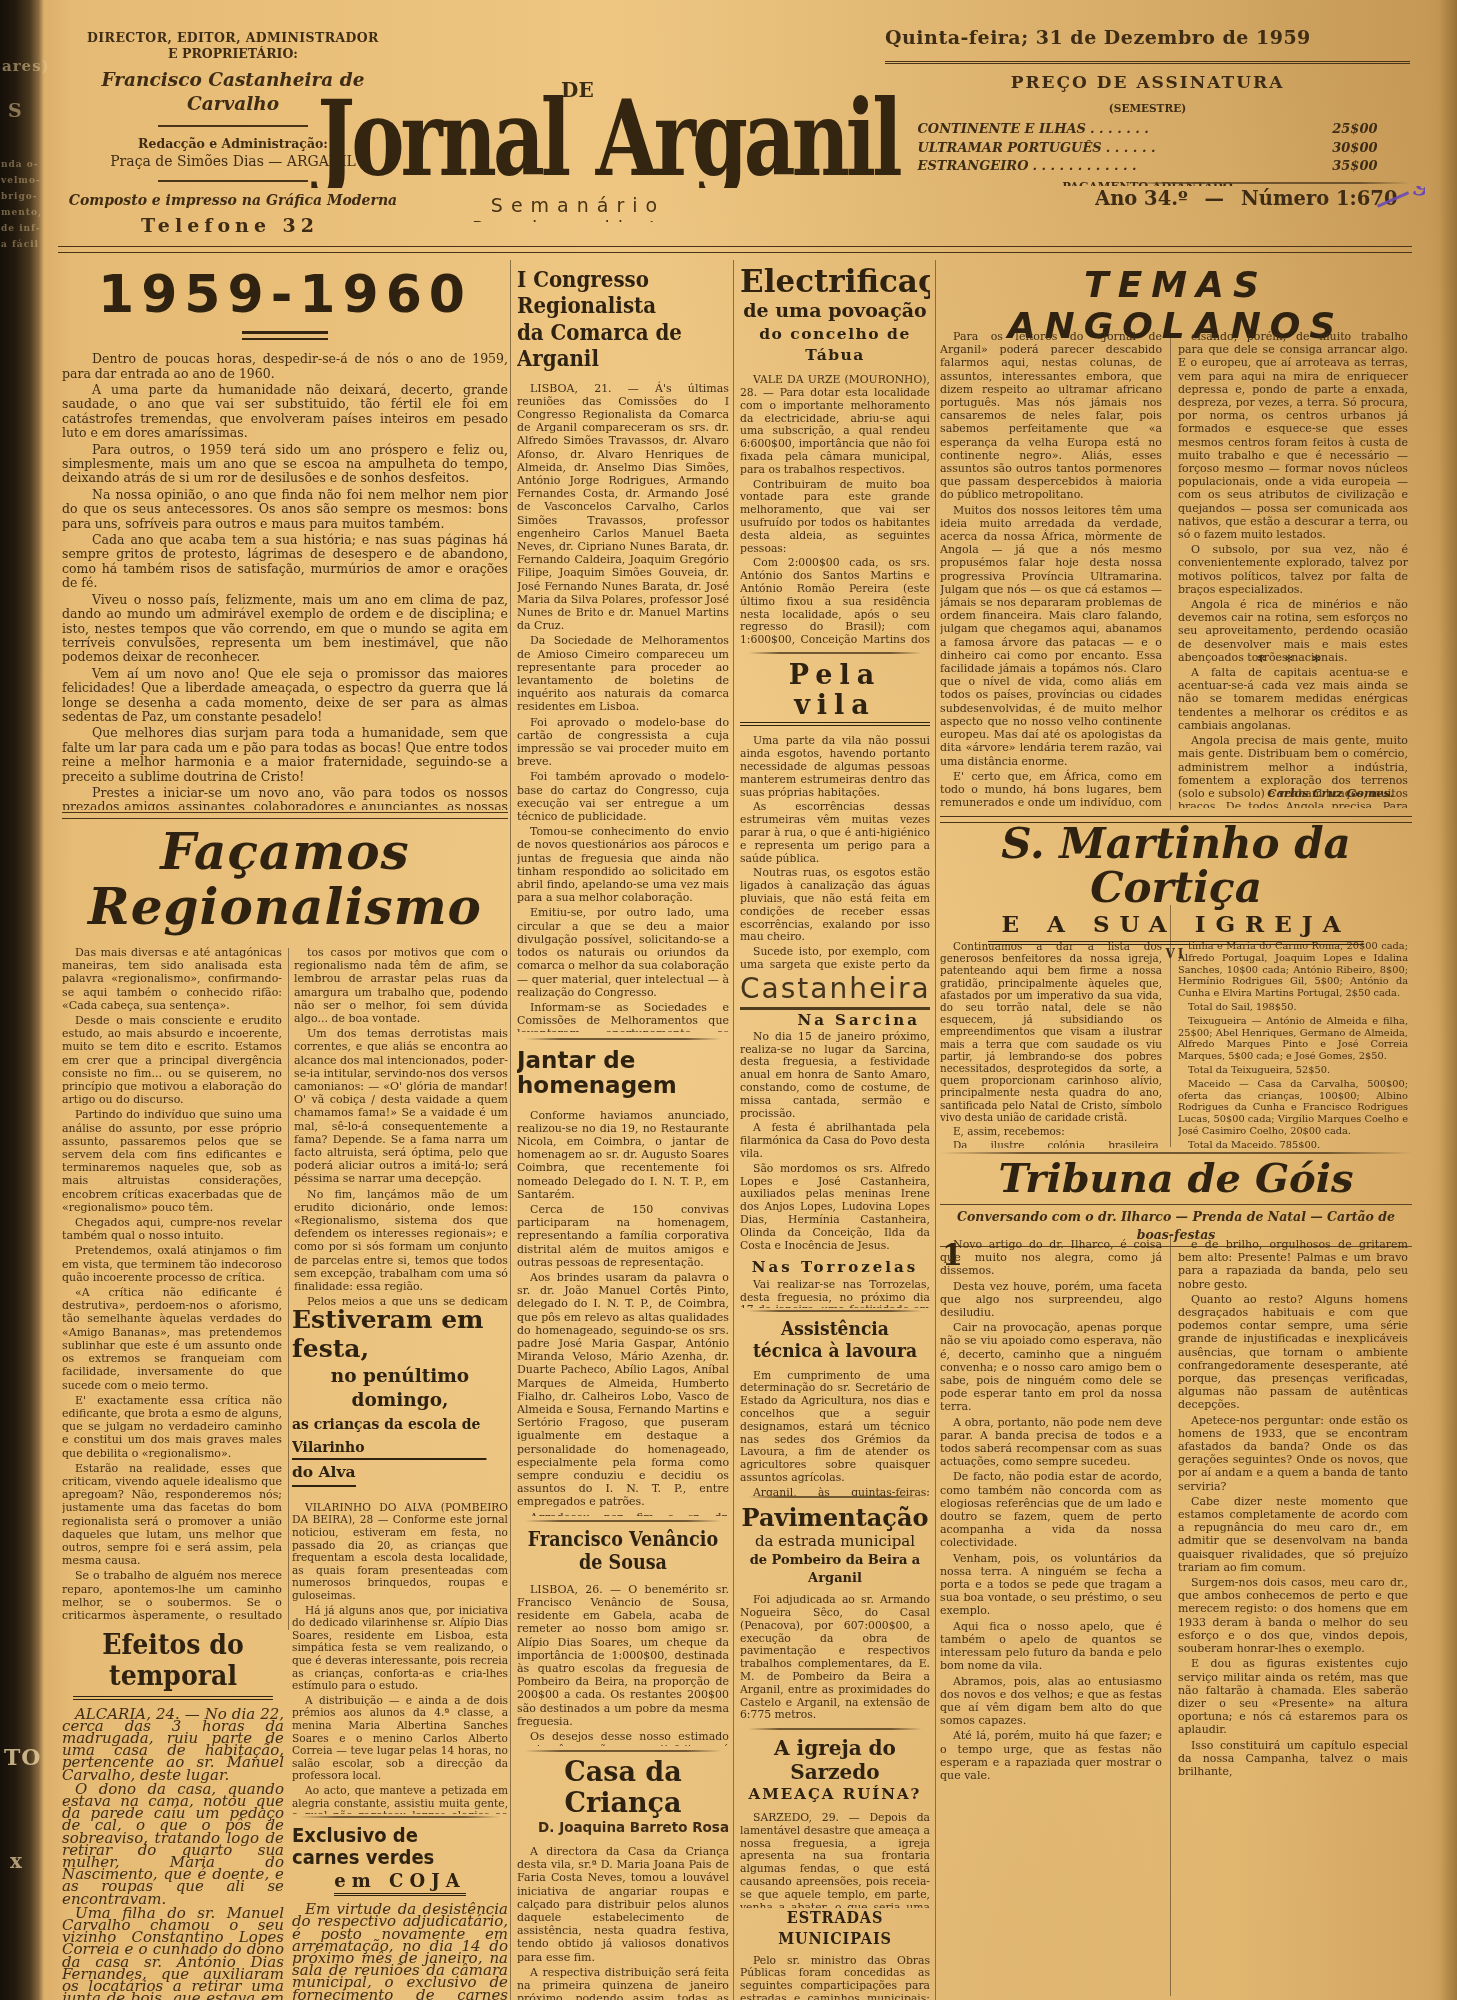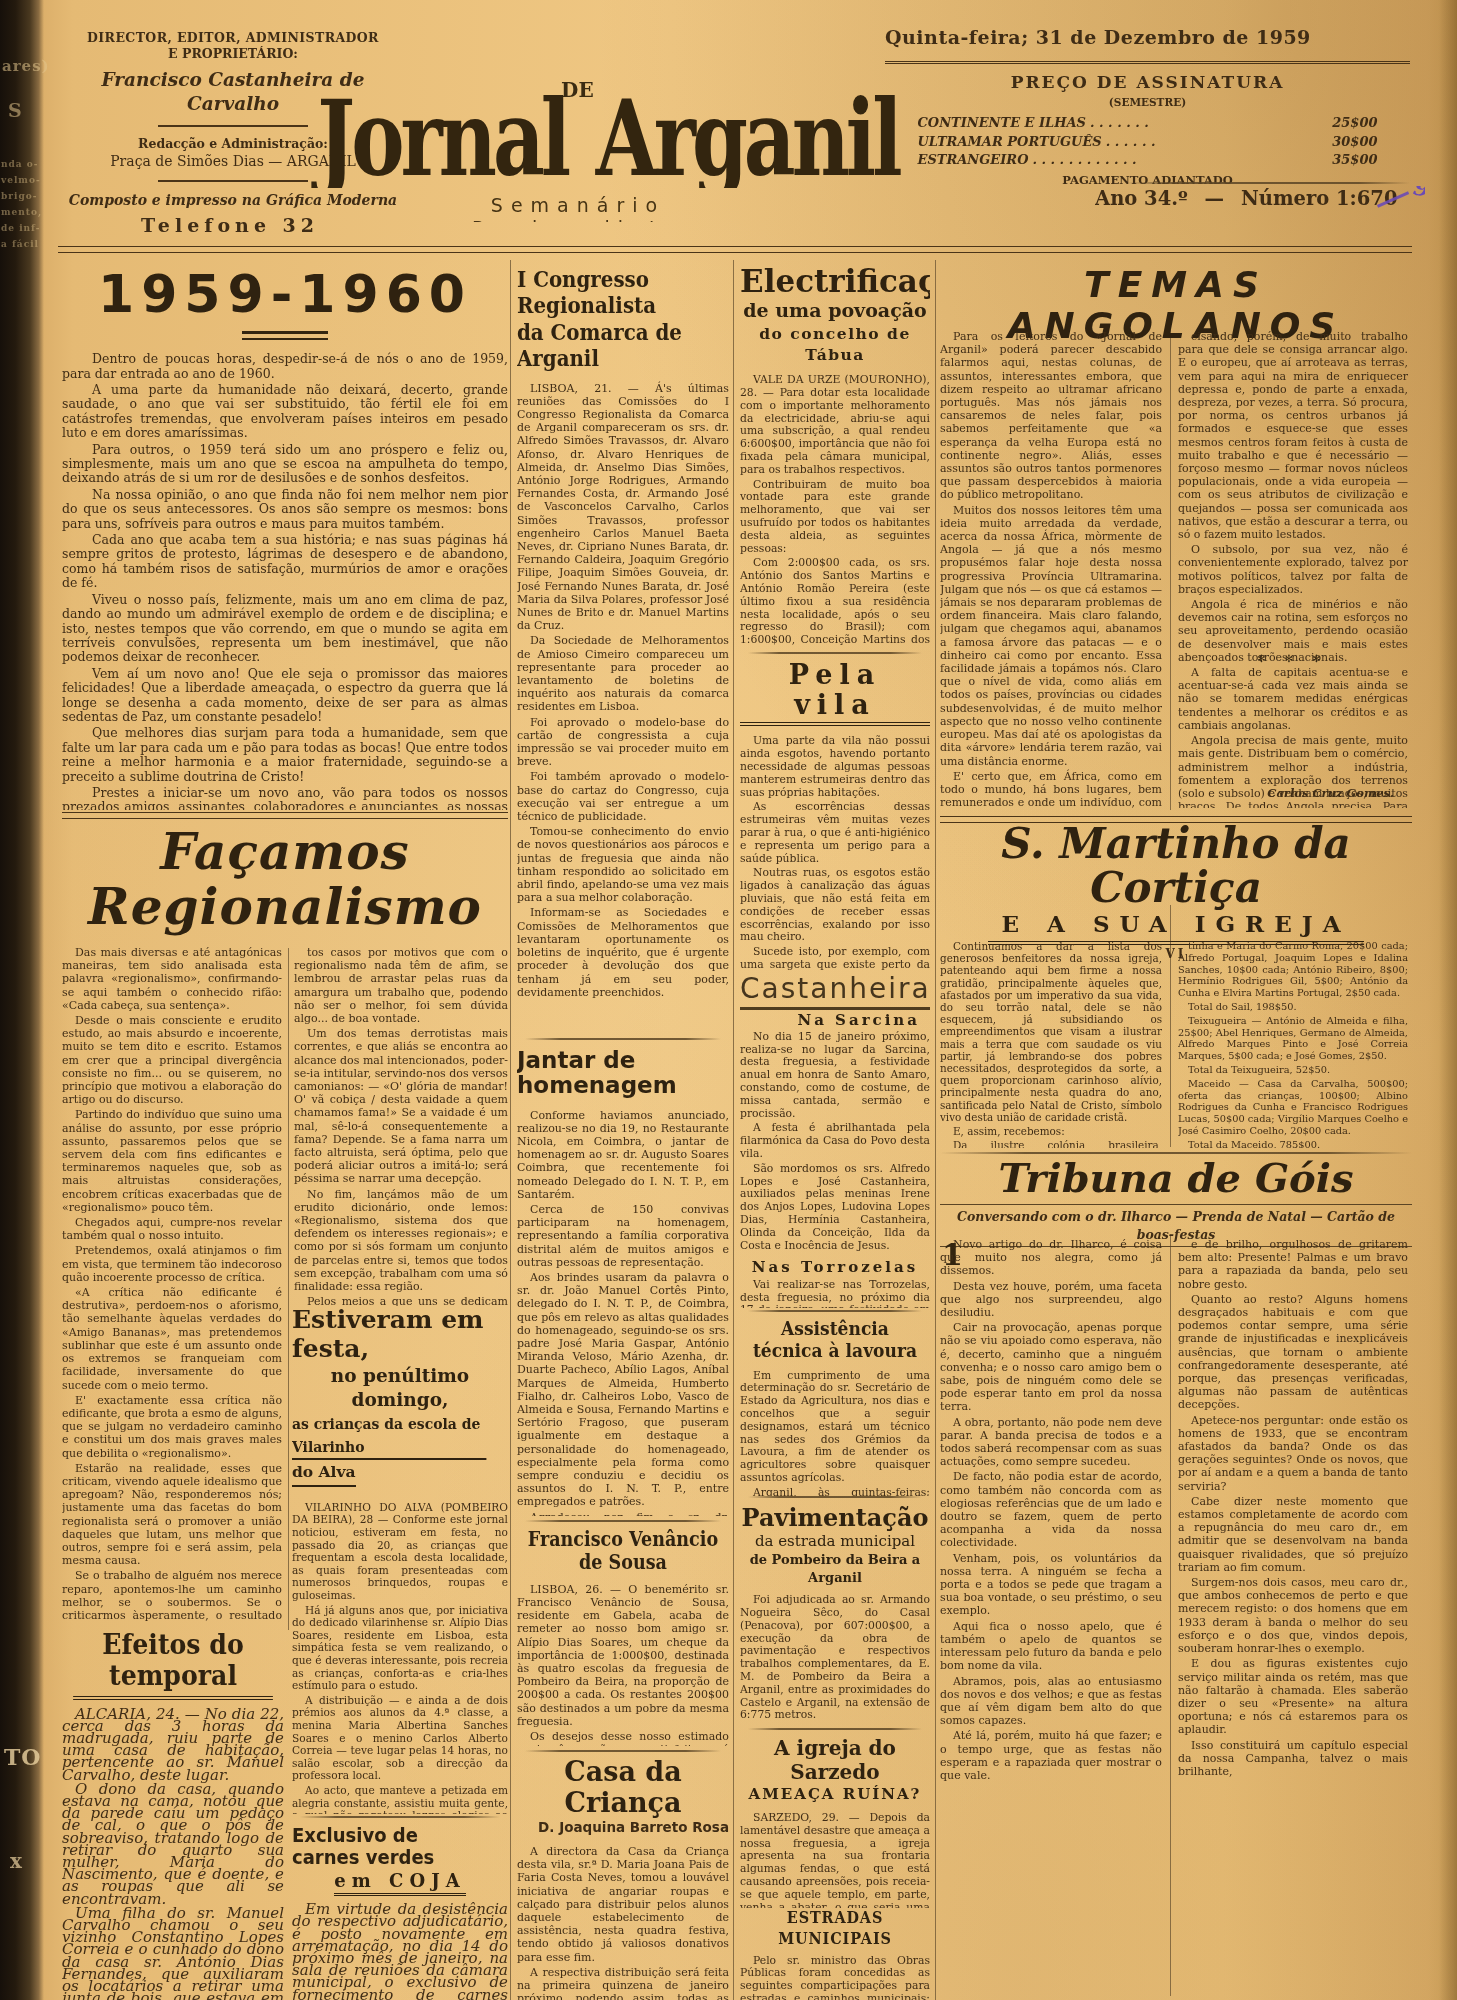--- a/index.html
+++ b/index.html
@@ -72,21 +72,21 @@
   <div class="art" style="left:288px;top:28px;width:640px;height:160px;display:flex;align-items:flex-end;justify-content:center">
     <span style="font:700 80px/0.95 'DejaVu Serif',serif;letter-spacing:-4px;transform:scaleY(1.32);transform-origin:bottom;color:#33250f">Jornal</span>
     <span style="font:700 20px/1 'DejaVu Serif',serif;margin:0 2px 88px -6px;color:#3a2b12">DE</span>
     <span style="font:700 80px/0.95 'DejaVu Serif',serif;letter-spacing:-4px;transform:scaleY(1.32);transform-origin:bottom;color:#33250f">Arganil</span>
   </div>
   <div class="art ctr" style="left:378px;top:194px;width:400px;height:28px;font:19px/1.2 'DejaVu Sans',sans-serif;letter-spacing:8px;color:#473414">Semanário Regionalista</div>
 
   <div class="art" style="left:885px;top:26px;width:525px;height:160px">
     <div style="font:700 19px/1.2 'DejaVu Serif',serif;letter-spacing:.5px;border-bottom:3px double #4a3418;padding-bottom:12px">Quinta-feira; 31 de Dezembro de 1959</div>
     <div class="ctr" style="font:700 17px/1.2 'DejaVu Serif',serif;letter-spacing:2px;margin-top:8px">PREÇO DE ASSINATURA</div>
-    <div class="ctr" style="font:700 10.5px/1.2 'DejaVu Serif',serif;margin-top:4px">(SEMESTRE)</div>
+    <div class="ctr" style="font:700 10.5px/1.2 'DejaVu Serif',serif;margin-top:10px">(SEMESTRE)</div>
     <div style="width:460px;margin:5px auto 0">
       <div style="display:flex;font:italic 700 13px/1.45 'DejaVu Serif',serif">
         <span>CONTINENTE E ILHAS</span>
         <span style="flex:1;overflow:hidden;white-space:nowrap;padding:0 4px">. . . . . . .</span>
         <span>25$00</span>
       </div>
       <div style="display:flex;font:italic 700 13px/1.45 'DejaVu Serif',serif">
         <span>ULTRAMAR PORTUGUÊS</span>
         <span style="flex:1;overflow:hidden;white-space:nowrap;padding:0 4px">. . . . . .</span>
         <span>30$00</span>
@@ -196,20 +196,21 @@
 
   <section class="art" style="left:517px;top:266px;width:212px;height:766px">
     <h2 class="hl condL" style="font:700 22px/1.2 'DejaVu Serif',serif">I Congresso Regionalista</h2>
     <h2 class="hl condL" style="font:700 22px/1.2 'DejaVu Serif',serif">da Comarca de Arganil</h2>
     <div class="bd" style="margin-top:10px">
         <p>LISBOA, 21. — Á's últimas reuniões das Comissões do I Congresso Regionalista da Comarca de Arganil compareceram os srs. dr. Alfredo Simões Travassos, dr. Alvaro Afonso, dr. Alvaro Henriques de Almeida, dr. Anselmo Dias Simões, António Jorge Rodrigues, Armando Fernandes Costa, dr. Armando José de Vasconcelos Carvalho, Carlos Simões Travassos, professor engenheiro Carlos Manuel Baeta Neves, dr. Cipriano Nunes Barata, dr. Fernando Caldeira, Joaquim Gregório Filipe, Joaquim Simões Gouveia, dr. José Fernando Nunes Barata, dr. José Maria da Silva Polares, professor José Nunes de Brito e dr. Manuel Martins da Cruz.</p>
         <p>Da Sociedade de Melhoramentos de Amioso Cimeiro compareceu um representante para proceder ao levantamento de boletins de inquérito aos naturais da comarca residentes em Lisboa.</p>
         <p>Foi aprovado o modelo-base do cartão de congressista a cuja impressão se vai proceder muito em breve.</p>
         <p>Foi também aprovado o modelo-base do cartaz do Congresso, cuja execução vai ser entregue a um técnico de publicidade.</p>
         <p>Tomou-se conhecimento do envio de novos questionários aos párocos e juntas de freguesia que ainda não tinham respondido ao solicitado em abril findo, apelando-se uma vez mais para a sua melhor colaboração.</p>
+        <p>Emitiu-se, por outro lado, uma circular a que se deu a maior divulgação possível, solicitando-se a todos os naturais ou oriundos da comarca o melhor da sua colaboração — quer material, quer intelectual — à realização do Congresso.</p>
         <p>Informam-se as Sociedades e Comissões de Melhoramentos que levantaram oportunamente os boletins de inquérito, que é urgente proceder à devolução dos que tenham já em seu poder, devidamente preenchidos.</p>
       </div>
   </section>
 
   <div class="hrF" style="left:525px;top:1038px;width:196px"></div>
 
   <section class="art" style="left:517px;top:1048px;width:212px;height:468px">
     <h2 class="hl" style="font:700 23px/1.1 'DejaVu Sans',sans-serif">Jantar de homenagem</h2>
     <div class="bd" style="margin-top:10px">
         <p>Conforme haviamos anunciado, realizou-se no dia 19, no Restaurante Nicola, em Coimbra, o jantar de homenagem ao sr. dr. Augusto Soares Coimbra, que recentemente foi nomeado Delegado do I. N. T. P., em Santarém.</p>

